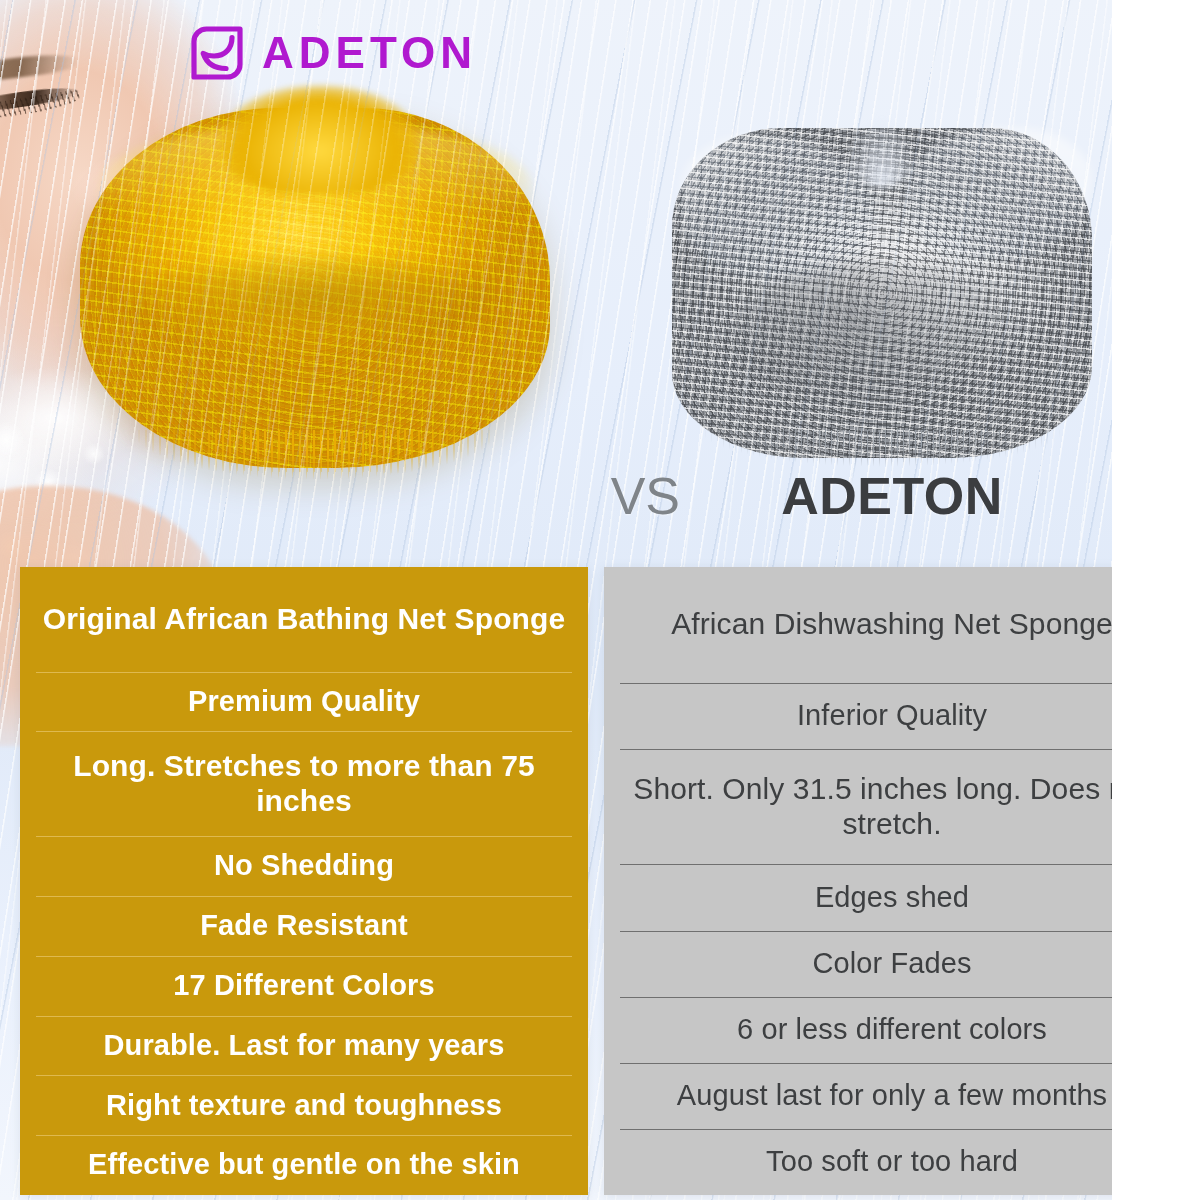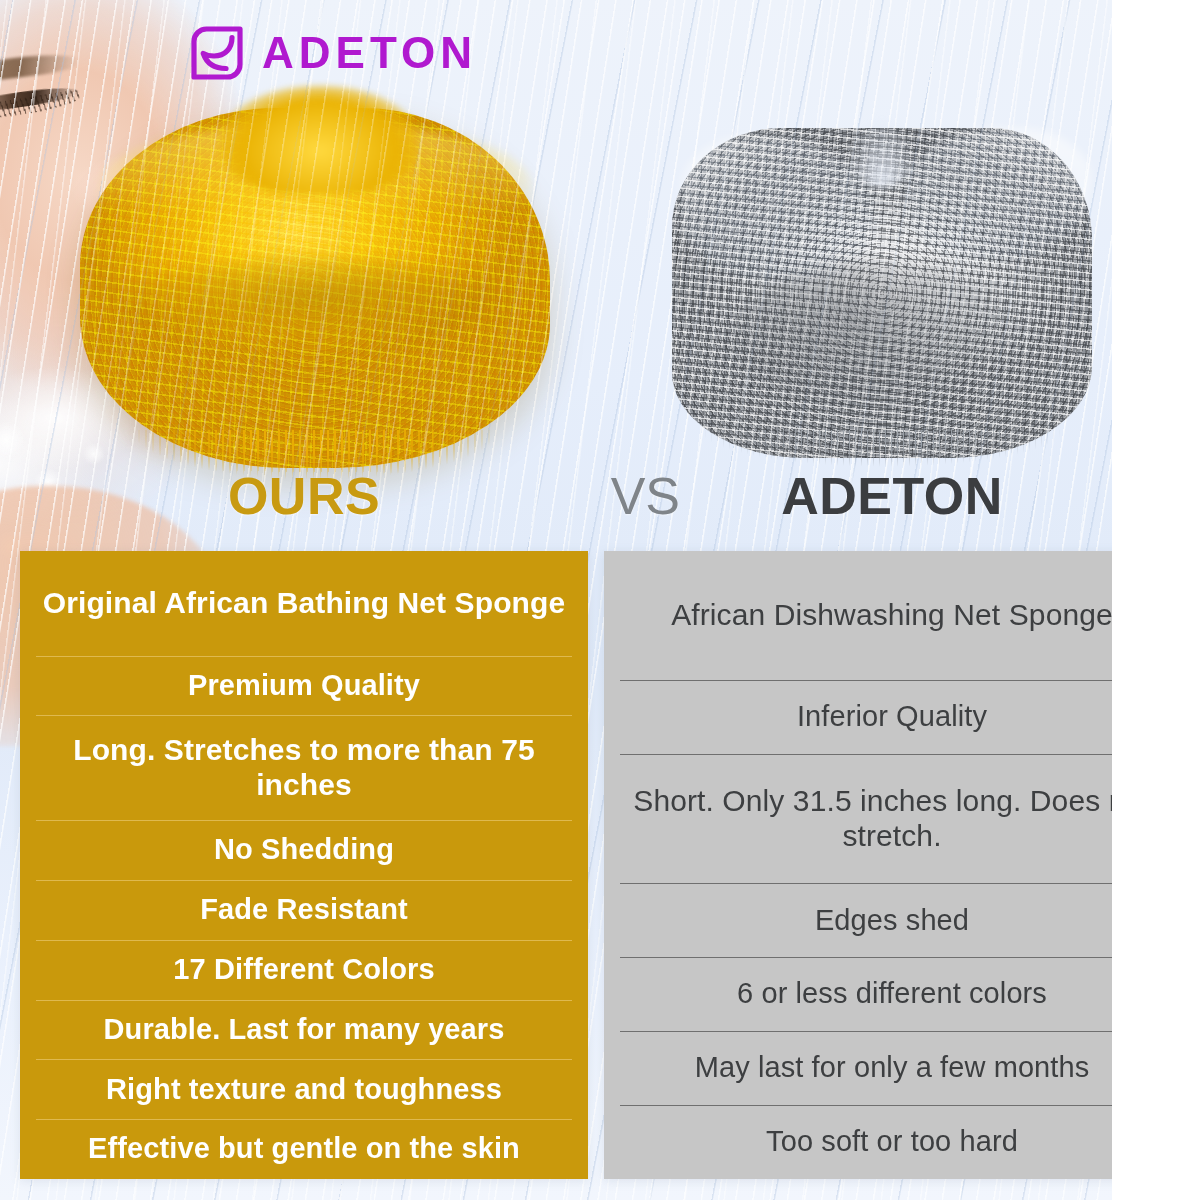--- a/index.html
+++ b/index.html
@@ -299,21 +299,21 @@
     letter-spacing:.1px;
   }
   .others .txt {
     color:#3d3f41; font-size:29px; font-weight:400; line-height:1.16;
     letter-spacing:.1px;
     text-align:center;
   }
   .row.two-line .txt { font-size:30px; }
 
   
-  .panel { box-shadow:0 2px 10px rgba(90,110,140,.14); }
+  .panel { box-shadow:0 2px 10px rgba(90,110,140,.14);margin-top:16px; }
 </style>
 </head>
 <body>
 
 <div id="stage">
 
   <div class="photo-woman">
     <div class="brow"></div>
     <div class="eye"></div>
     <div class="lash"></div>
@@ -354,21 +354,20 @@
     <span>
       <svg width="62" height="62" viewBox="0 0 62 62" aria-hidden="true">
         <path d="M8 19.5C8 12.6 13.6 7 20.5 7H54v35.5C54 49.4 48.4 55 41.5 55H8V19.5Z" fill="none" stroke="#b019cf" stroke-width="5.2" stroke-linejoin="round"></path>
         <path d="M46 15.5c0 11-7 18.5-18 18.5-4.6 0-8.2-1-10.8-2.6 3.4 10 11.6 15.1 22.8 15.1" fill="none" stroke="#b019cf" stroke-width="5.2" stroke-linecap="round" stroke-linejoin="round"></path>
       </svg>
     </span>
     <span class="brand-word">ADETON</span>
   </div>
 
   <div class="headings">
-    <div class="h-ours">OURS</div>
     <div class="h-vs">VS</div>
     <div class="h-others">ADETON</div>
   </div>
 
   <div class="panels">
     <div class="panel ours">
       <div class="rows" id="ours-rows">
           <div class="row two-line">
             <div class="txt">Original African Bathing Net Sponge</div>
           </div>
@@ -406,24 +405,27 @@
           <div class="row">
             <div class="txt">Inferior Quality</div>
           </div>
           <div class="row two-line">
             <div class="txt">Short. Only 31.5 inches long. Does not stretch.</div>
           </div>
           <div class="row">
             <div class="txt">Edges shed</div>
           </div>
           <div class="row">
+            <div class="txt">Color Fades</div>
+          </div>
+          <div class="row">
             <div class="txt">6 or less different colors</div>
           </div>
           <div class="row">
-            <div class="txt">May last for only a few months</div>
+            <div class="txt">August last for only a few months</div>
           </div>
           <div class="row">
             <div class="txt">Too soft or too hard</div>
           </div>
         </div>
     </div>
   </div>
 
 </div>
 

